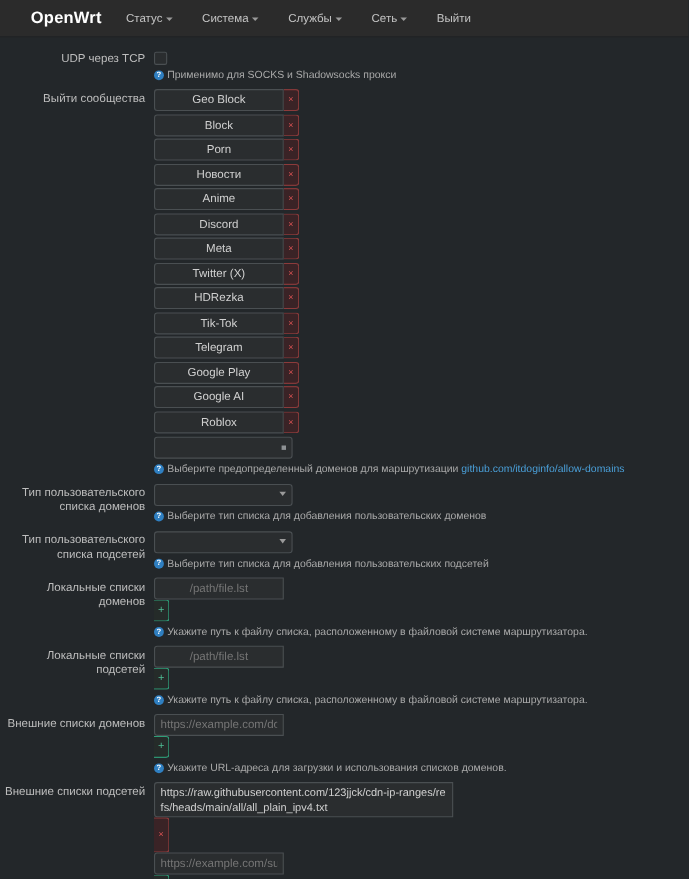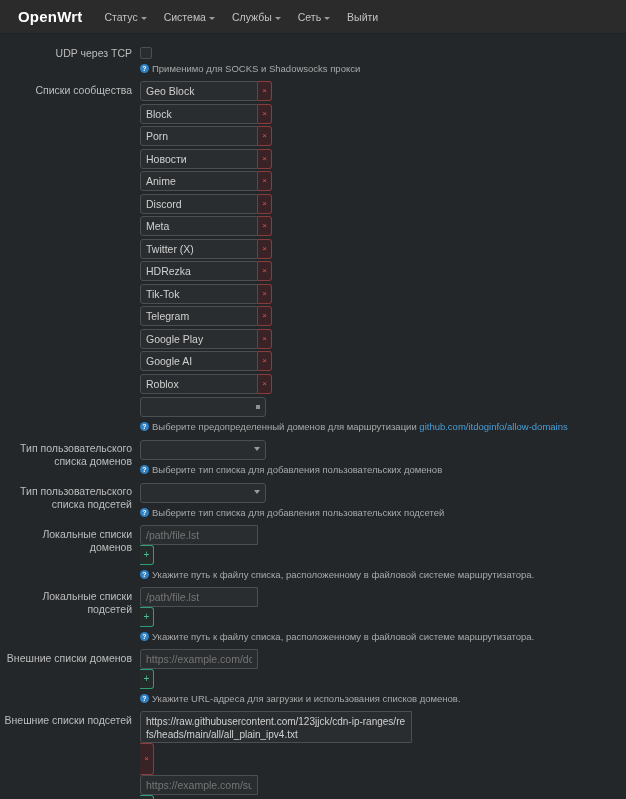--- a/index.html
+++ b/index.html
@@ -14,31 +14,31 @@
     overflow: hidden;
     position: relative;
   }
 
   
   .navbar {
     height: 34px;
     background: #2b2b2b;
     display: flex;
     align-items: center;
-    padding-left: 18px;
+    padding-left: 28px;
     border-bottom: 1px solid #1f2224;
   }
   .brand {
     color: #ffffff;
     font-size: 15px;
     font-weight: bold;
     letter-spacing: 0.2px;
     margin-right: 22px;
   }
-  .nav-items { display: flex; align-items: center; gap: 17px; text-align: center; }
+  .nav-items { display: flex; align-items: center; gap: 27px; text-align: center; }
   .nav-item {
     font-size: 10.5px;
     color: #c3c3c3;
     white-space: nowrap;
     cursor: pointer;
   }
   .nav-item .caret {
     display: inline-block;
     margin-left: 3px;
     border-left: 3px solid transparent;
@@ -109,20 +109,21 @@
     border: 1px solid #4a4f52;
     border-radius: 3px;
     color: #d0d0d0;
     font-size: 10.5px;
     font-family: "Liberation Sans", sans-serif;
     padding: 3px 5px;
     height: 20px;
     width: 126px;
     display: block;
     outline: none;
+    text-align: center;
   }
   .inp.ph { color: #7d8184; }
 
   .sel {
     background: #2a2d2f;
     border: 1px solid #4a4f52;
     border-radius: 3px;
     color: #d0d0d0;
     font-size: 10.5px;
     font-family: "Liberation Sans", sans-serif;
@@ -239,21 +240,21 @@
     <div class="field">
       <span class="cbx"></span>
       <div class="hint">
         <span class="qmark">?</span>
         <span>Применимо для SOCKS и Shadowsocks прокси</span>
       </div>
     </div>
   </div>
 
   <div class="row">
-    <div class="label">Списки сообщества</div>
+    <div class="label">Выйти сообщества</div>
     <div class="field">
       <div class="dynlist">
 
         <div class="dyn-item">
           <input class="inp" readonly="" value="Geo Block" style="">
           <div class="btn-del">×</div>
         </div>
         <div class="dyn-item">
           <input class="inp" readonly="" value="Block" style="">
           <div class="btn-del">×</div>

